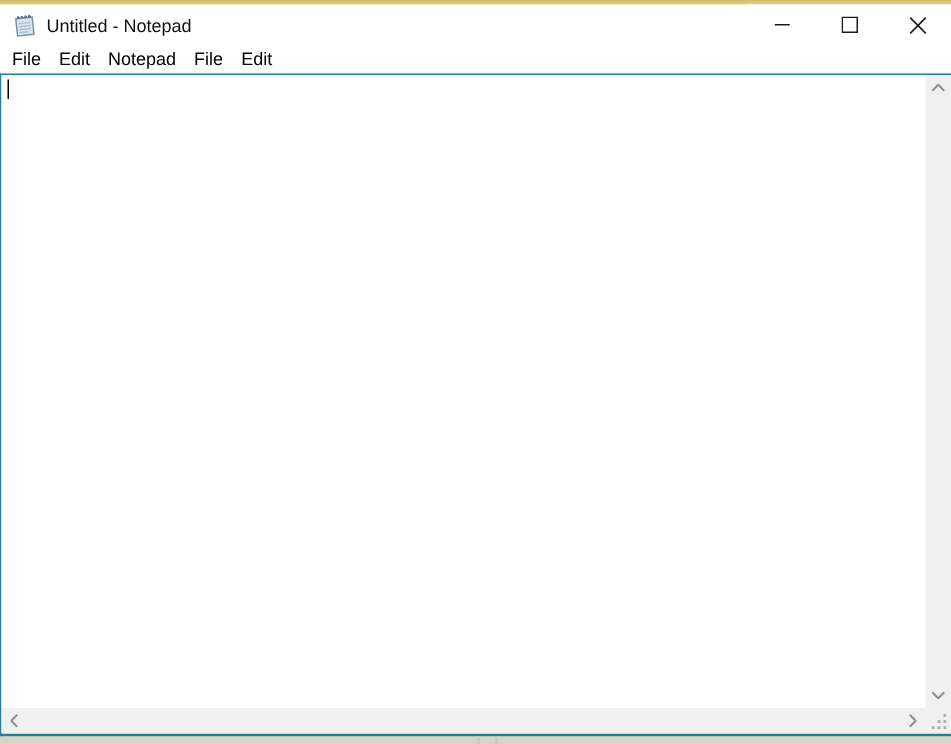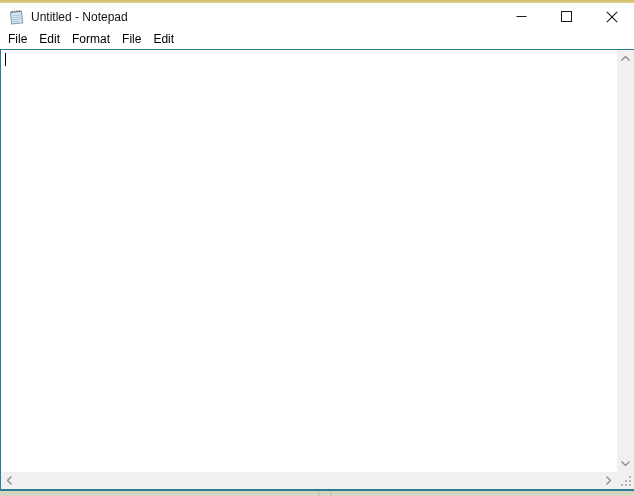--- a/index.html
+++ b/index.html
@@ -203,21 +203,21 @@
             <line x1="0.8" y1="0.8" x2="11.2" y2="11.2" stroke="#1b1b1b" stroke-width="1.1"></line>
             <line x1="11.2" y1="0.8" x2="0.8" y2="11.2" stroke="#1b1b1b" stroke-width="1.1"></line>
           </svg>
         </div>
       </div>
     </div>
 
     <div class="menubar">
       <span class="menu-item">File</span>
       <span class="menu-item">Edit</span>
-      <span class="menu-item">Format</span>
+      <span class="menu-item">Notepad</span>
       <span class="menu-item">File</span>
       <span class="menu-item">Edit</span>
     </div>
 
     <div class="editor">
 
       <div class="text-area">
         <span class="caret"></span>
         <span></span>
       </div>

